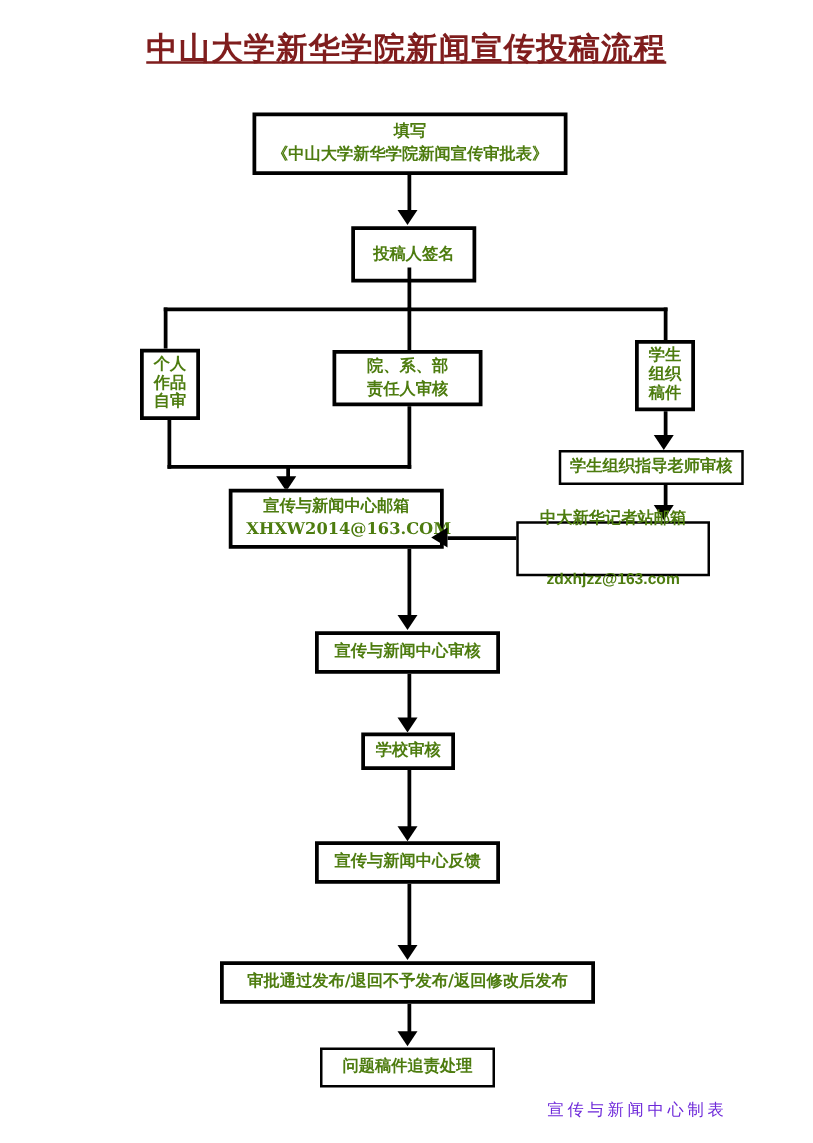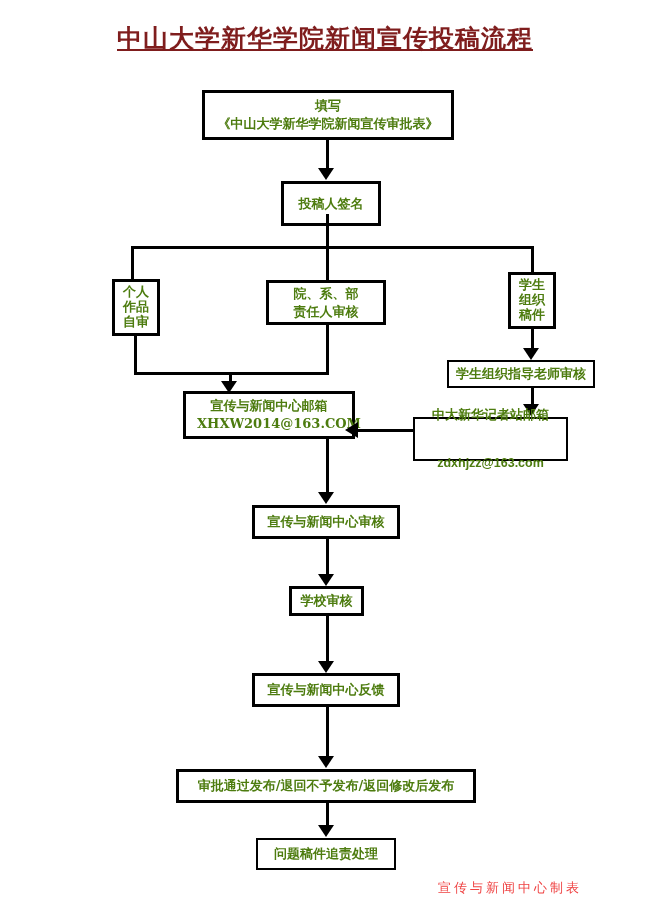--- a/index.html
+++ b/index.html
@@ -100,21 +100,21 @@
     border-top: 8px solid transparent;
     border-bottom: 8px solid transparent;
     border-right: 13px solid #000000;
   }
 
   
   .footer {
     position: absolute;
     font-family: "DejaVu Serif", "Liberation Serif", serif;
     font-size: 13px;
-    color: #ef4444;
+    color: #6d28d9;
     letter-spacing: 3px;
     white-space: nowrap;
   }
 </style>
 </head>
 <body>
 
 <div id="page">
 
   <div class="title">中山大学新华学院新闻宣传投稿流程</div>

